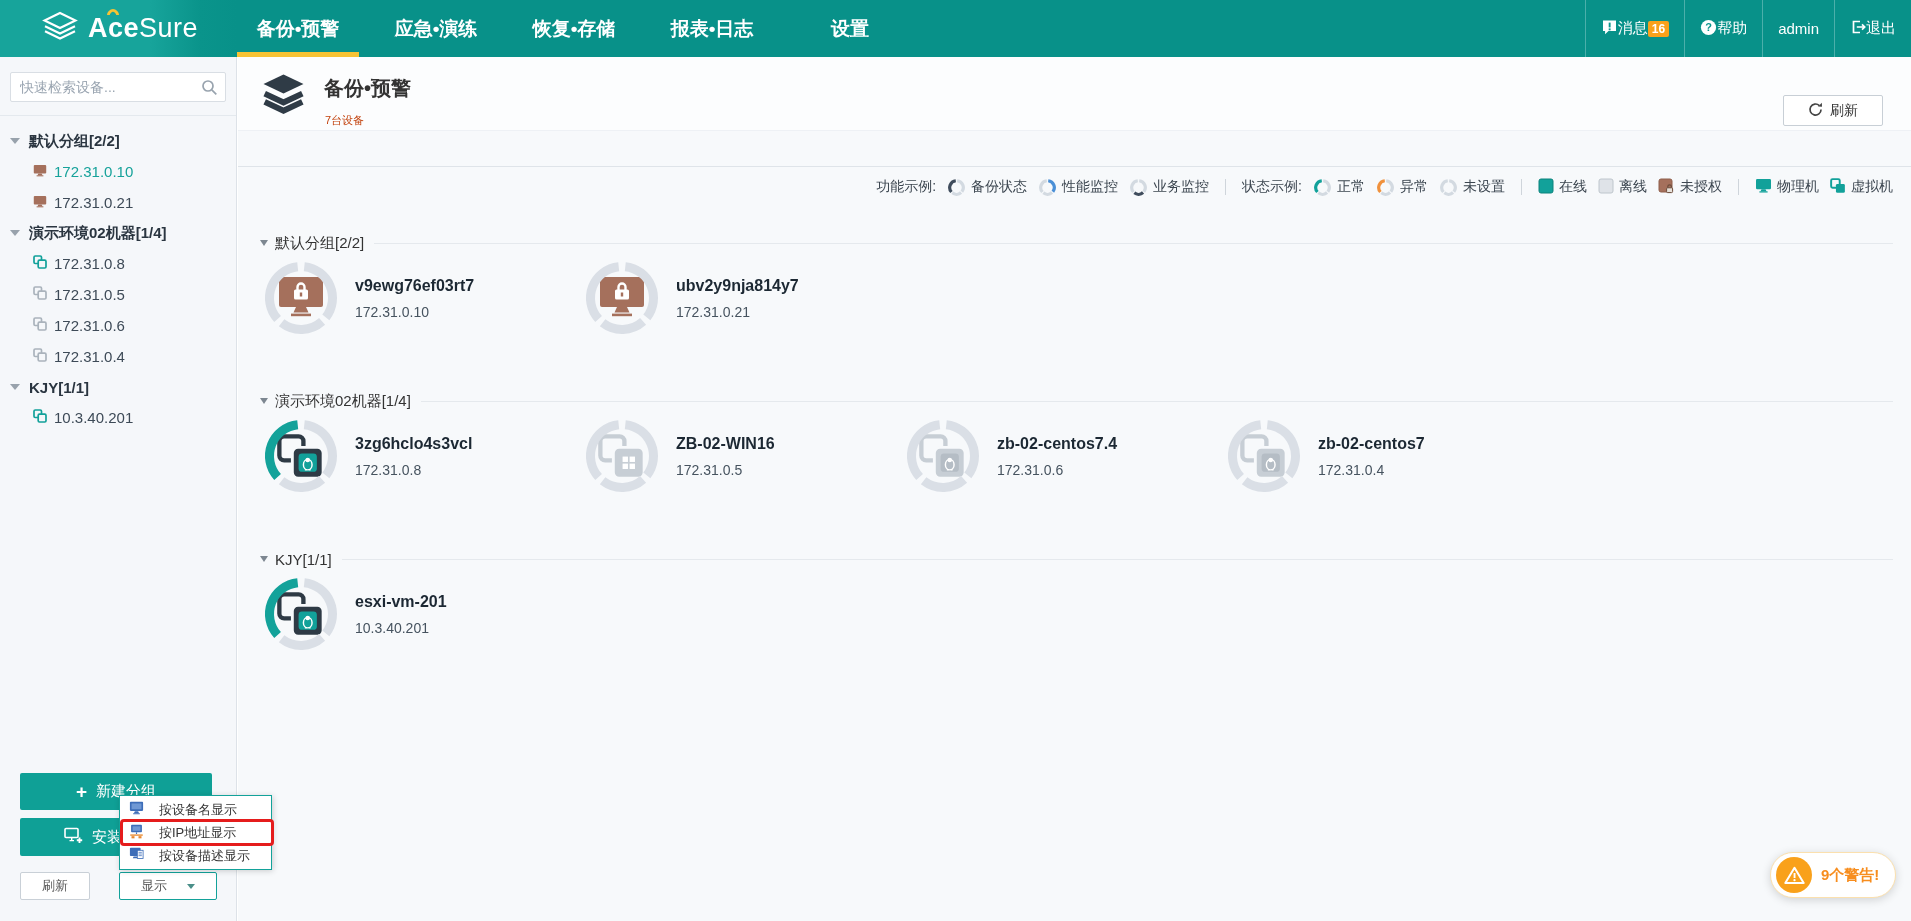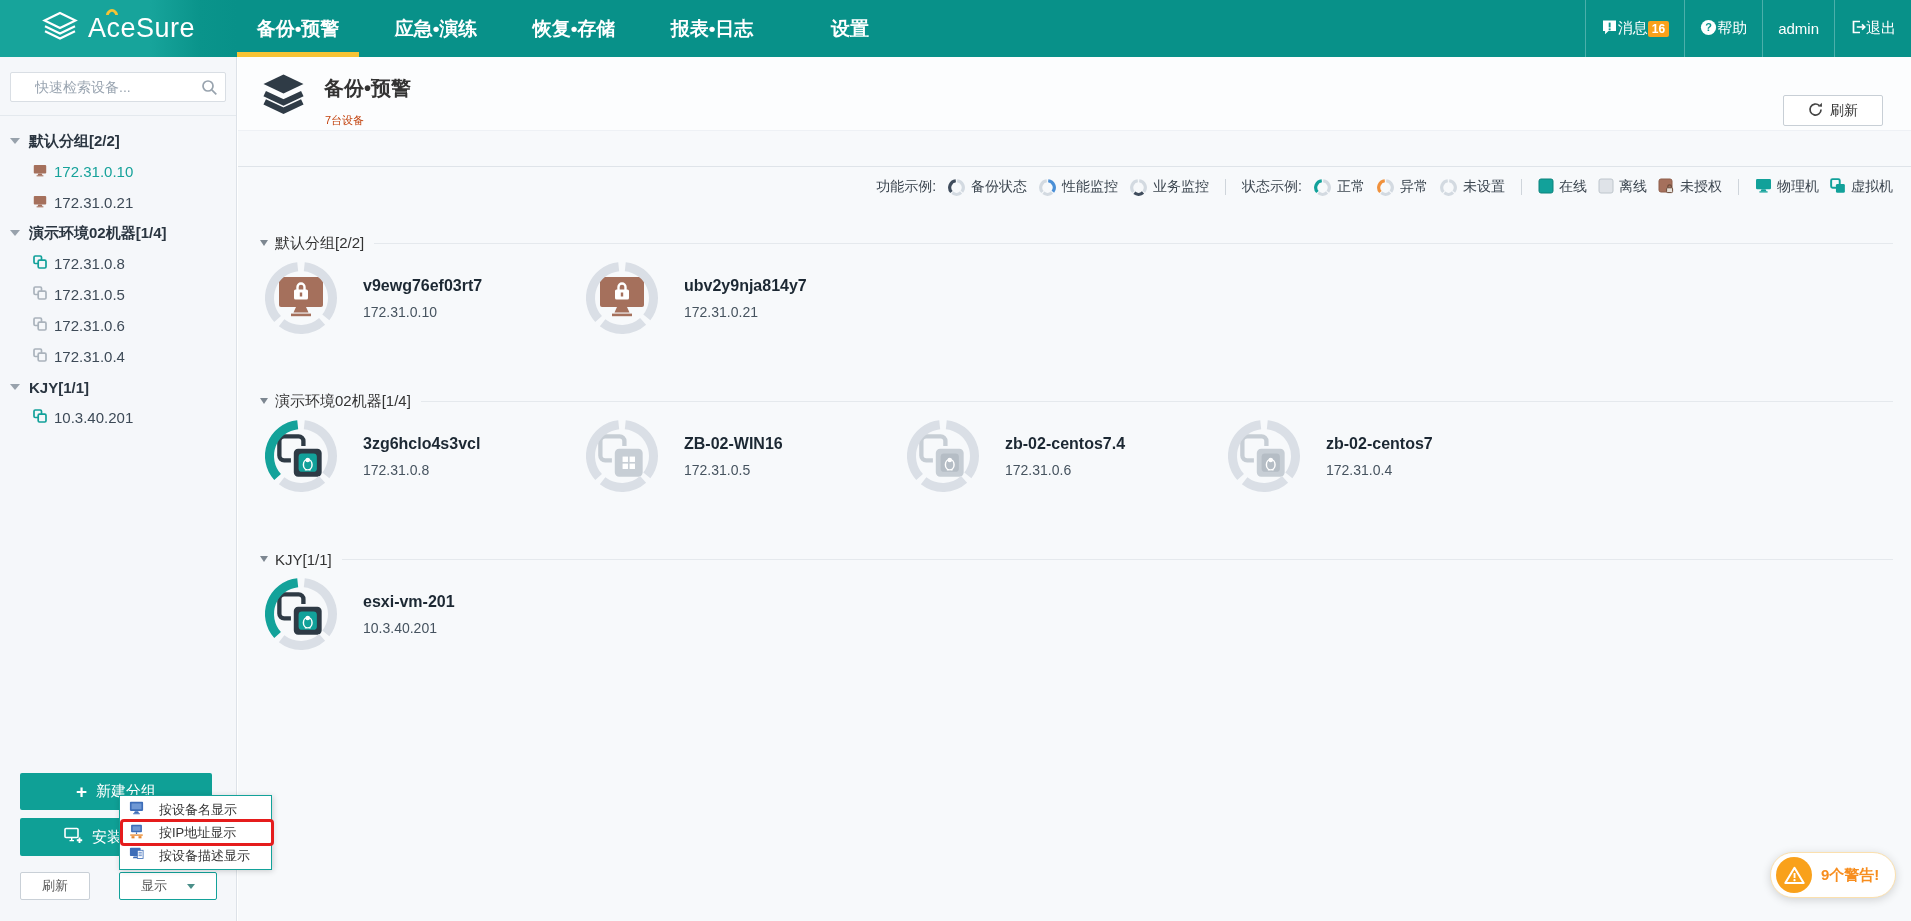--- a/index.html
+++ b/index.html
@@ -3,37 +3,37 @@
 <meta charset="utf-8">
 <style>
   *{box-sizing:border-box;margin:0;padding:0}
   body{width:1911px;height:921px;position:relative;overflow:hidden;background:#fff;
        font-family:"Liberation Sans","DejaVu Sans",sans-serif}
   
   .navbar{position:absolute;left:0;top:0;right:0;height:57px;color:#fff;
     background:linear-gradient(90deg,#17a49b 0,#17a49b 150px,#0a948b 200px,#089189 237px,#089189 100%)}
   .logo{position:absolute;left:42px;top:0;height:57px;display:flex;align-items:center;gap:10px}
   .logo-text{font-size:27px;letter-spacing:.5px;color:#fff}
-  .logo-text .ace{font-weight:normal}
+  .logo-text .ace{font-weight:bold}
   .logo-text .c{position:relative}
   .logo-text .c i{position:absolute;left:-1px;top:-4px;width:12px;height:12px;border:3px solid #f7c334;
      border-radius:50%;border-bottom-color:transparent;border-left-color:transparent;transform:rotate(-45deg)}
   .tabs{position:absolute;left:237px;top:0;height:57px;display:flex;gap:16px}
   .tab{min-width:122px;padding:0 14px;display:flex;align-items:center;justify-content:center;
        font-size:19px;font-weight:bold;position:relative;cursor:pointer;white-space:nowrap}
   .tab.active::after{content:'';position:absolute;left:0;right:0;bottom:0;height:5px;background:#f7c334}
   .nav-right{position:absolute;right:0;top:0;height:57px;display:flex}
   .nav-item{display:flex;align-items:center;gap:0;padding:0 15px;font-size:15px;cursor:pointer;
             border-left:1px solid rgba(255,255,255,.28);white-space:nowrap}
   .badge{background:#f9a11b;border-radius:2px;padding:1px 4px;font-size:12px;font-weight:bold;color:#fff}
   
   .sidebar{position:absolute;left:0;top:57px;width:237px;bottom:0;background:#f5f7fa;border-right:1px solid #dde2e8}
   .search-wrap{padding:15px 10px 13px;border-bottom:1px solid #e4e9ee;position:relative}
   .search-input{width:100%;height:30px;border:1px solid #d9dee4;border-radius:2px;background:#fff;
-                padding:0 32px 0 24px;font-size:14px;color:#333;outline:none}
+                padding:0 32px 0 9px;font-size:14px;color:#333;outline:none}
   .search-input::placeholder{color:#9aa5b1}
   .search-icon{position:absolute;right:18px;top:22px}
   .tree{padding-top:10px}
   .tgroup-h{height:30px;display:flex;align-items:center;padding-left:10px;gap:9px;font-size:15px;
             font-weight:bold;color:#2a3540;cursor:pointer}
   .caret{width:0;height:0;border-left:5px solid transparent;border-right:5px solid transparent;
          border-top:6px solid #98a2ac}
   .titem{height:31px;display:flex;align-items:center;padding-left:33px;gap:7px;font-size:15px;
          color:#3d4a57;cursor:pointer}
   .titem.selected{color:#16a29a}
@@ -74,21 +74,21 @@
   .group:first-child{margin-top:24px}
   .group-h{display:flex;align-items:center;padding-left:22px;height:18px;font-size:15px;color:#333;cursor:pointer}
   .caret2{width:0;height:0;border-left:4.5px solid transparent;border-right:4.5px solid transparent;
           border-top:6px solid #7d8791;margin-right:7px}
   .group-h .line{flex:1;border-top:1px solid #e5e9ed;margin:0 18px 0 10px}
   .cards{display:flex;padding-left:25px;margin-top:8px;margin-bottom:56px}
   .card{width:321px;display:flex;align-items:center;cursor:pointer}
   .ring-wrap{position:relative;width:76px;height:76px;flex:0 0 76px;display:flex;align-items:center;
              justify-content:center}
   .ring-wrap>svg.ring{position:absolute;left:0;top:0}
-  .card-text{margin-left:24px}
+  .card-text{margin-left:16px}
   .card-name{font-size:16px;font-weight:bold;color:#1c2833;margin-bottom:9px}
   .card-ip{font-size:14px;color:#46535f}
   
   .warning{position:absolute;left:1770px;top:852px;height:46px;border-radius:24px;background:#fff;
     border:1px solid #fbe0ae;box-shadow:0 2px 10px rgba(0,0,0,.16);display:flex;align-items:center;
     padding:0 16px 0 5px;gap:9px;cursor:pointer;z-index:20}
   .warn-circle{width:36px;height:36px;border-radius:50%;background:#f9a11b;display:flex;
                align-items:center;justify-content:center}
   .warning-text{font-size:15px;font-weight:bold;color:#f78d1e}
 </style>

